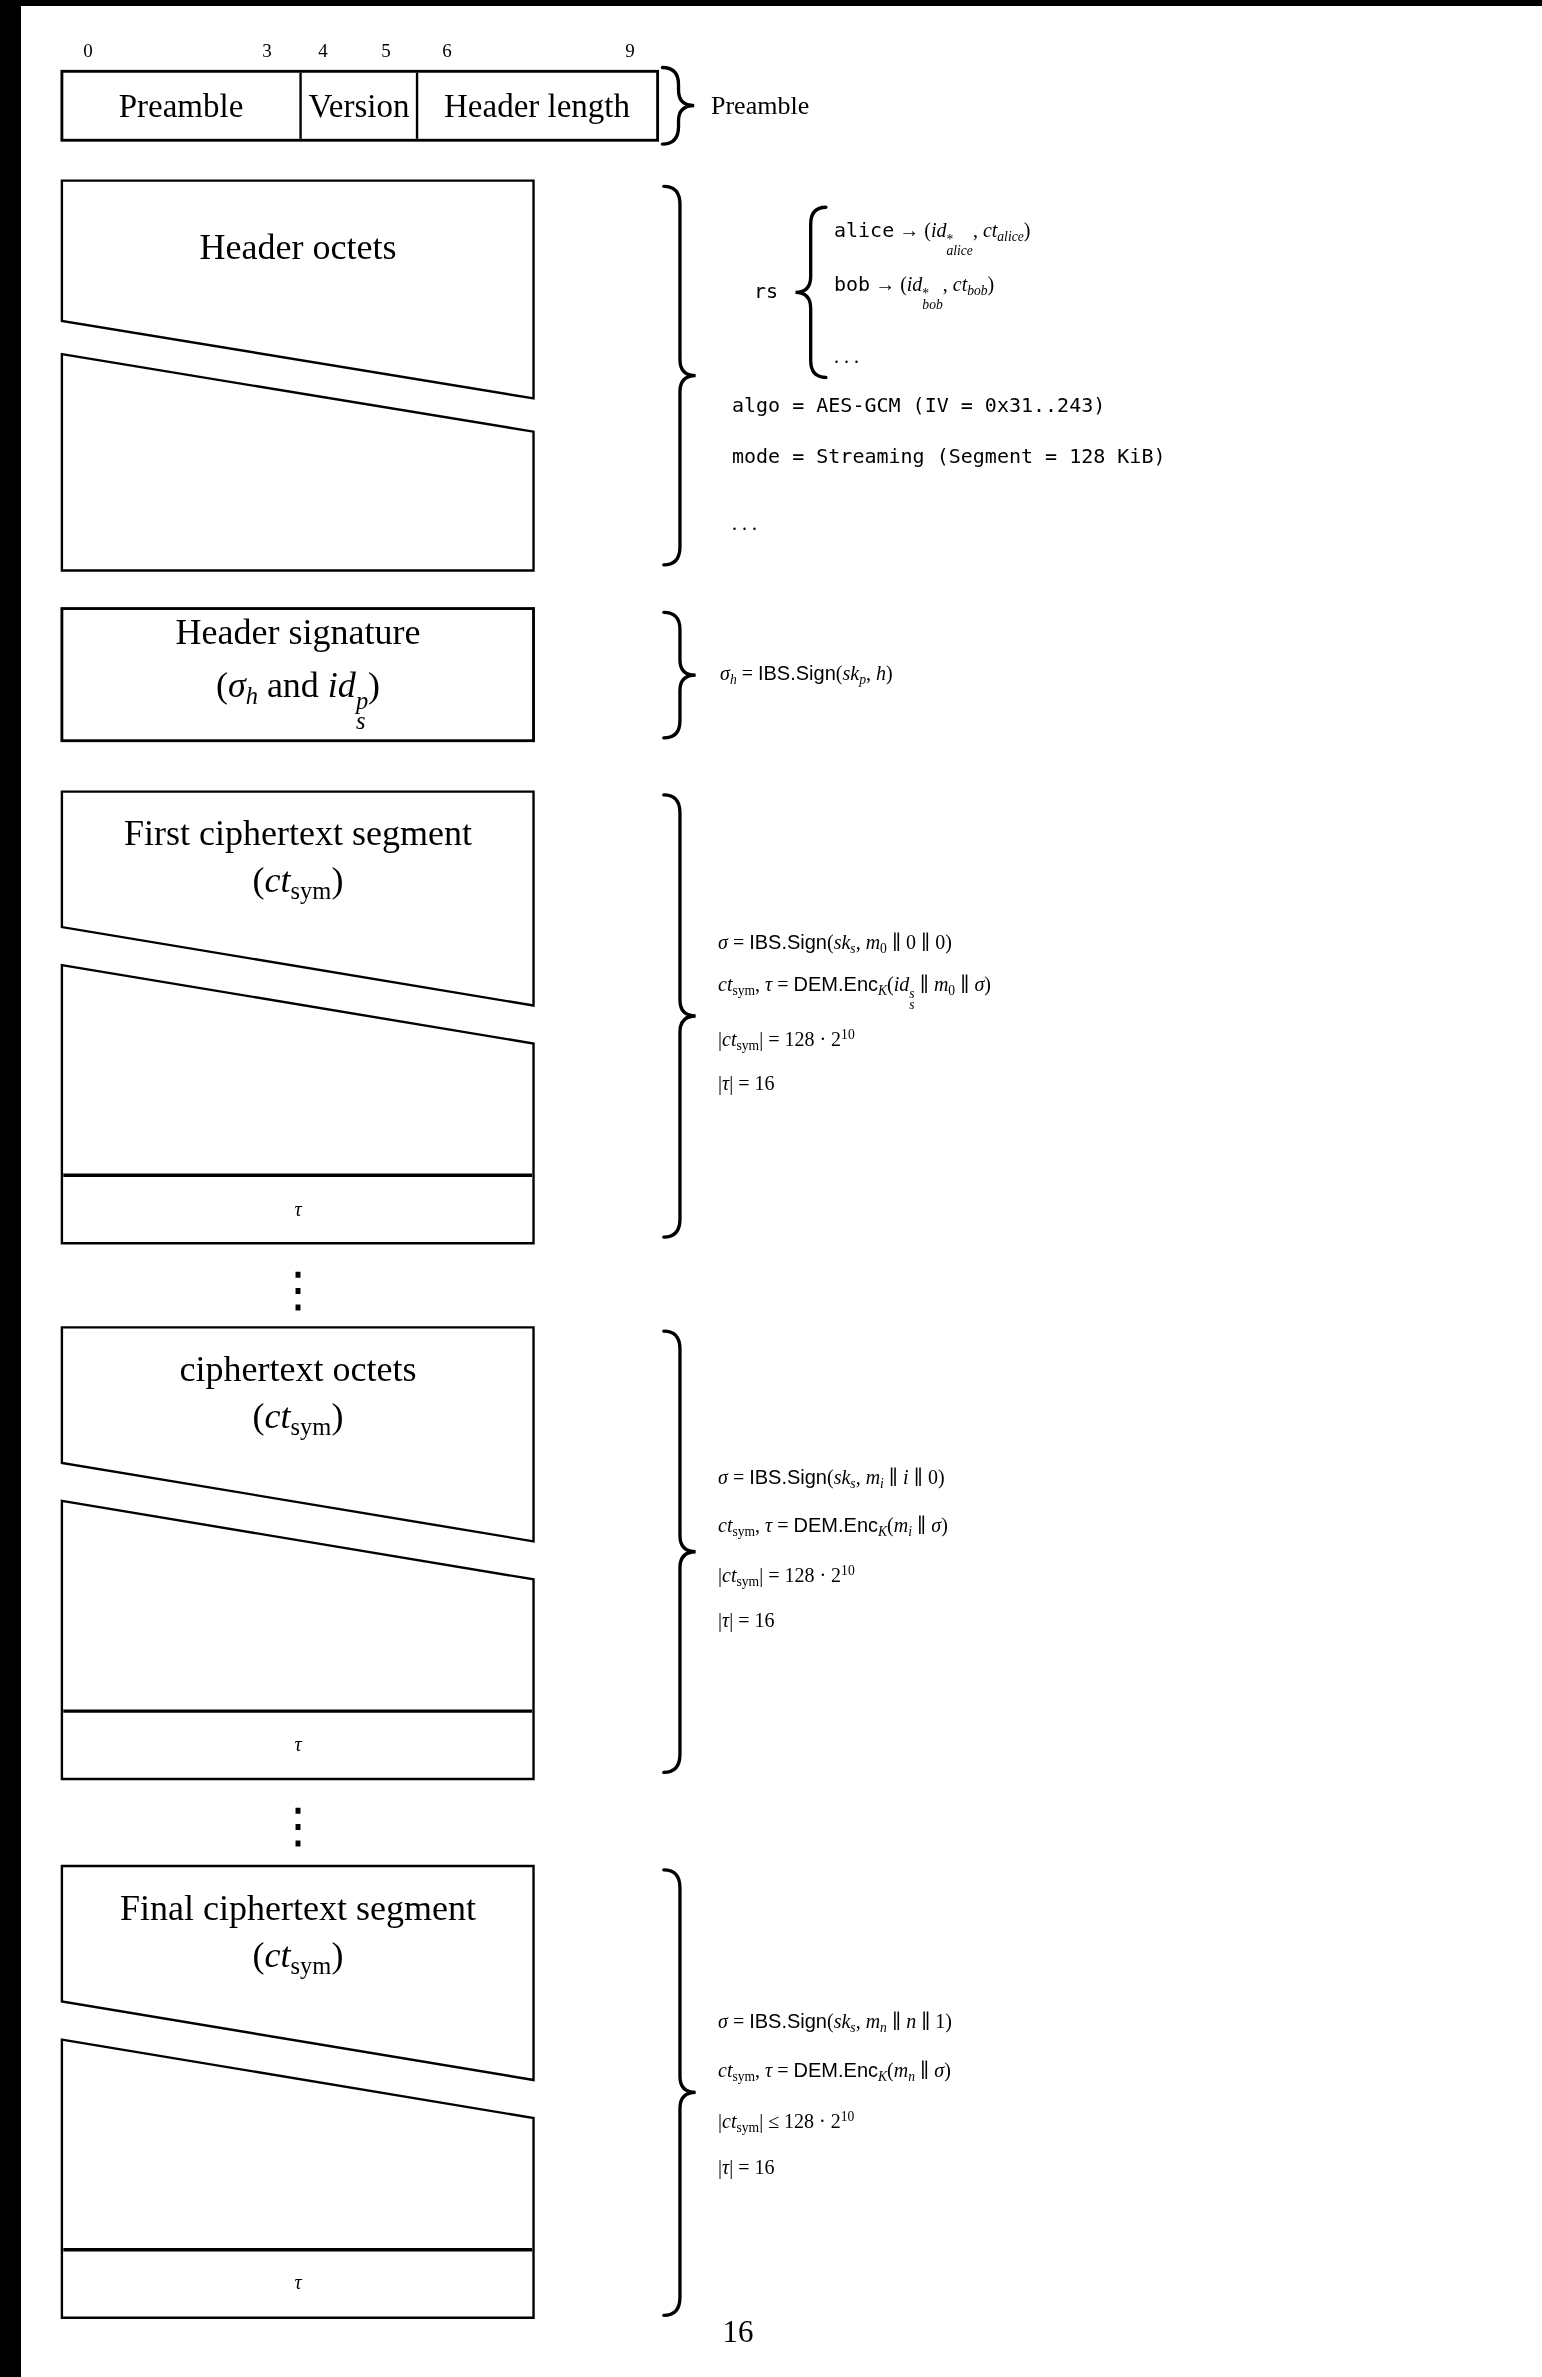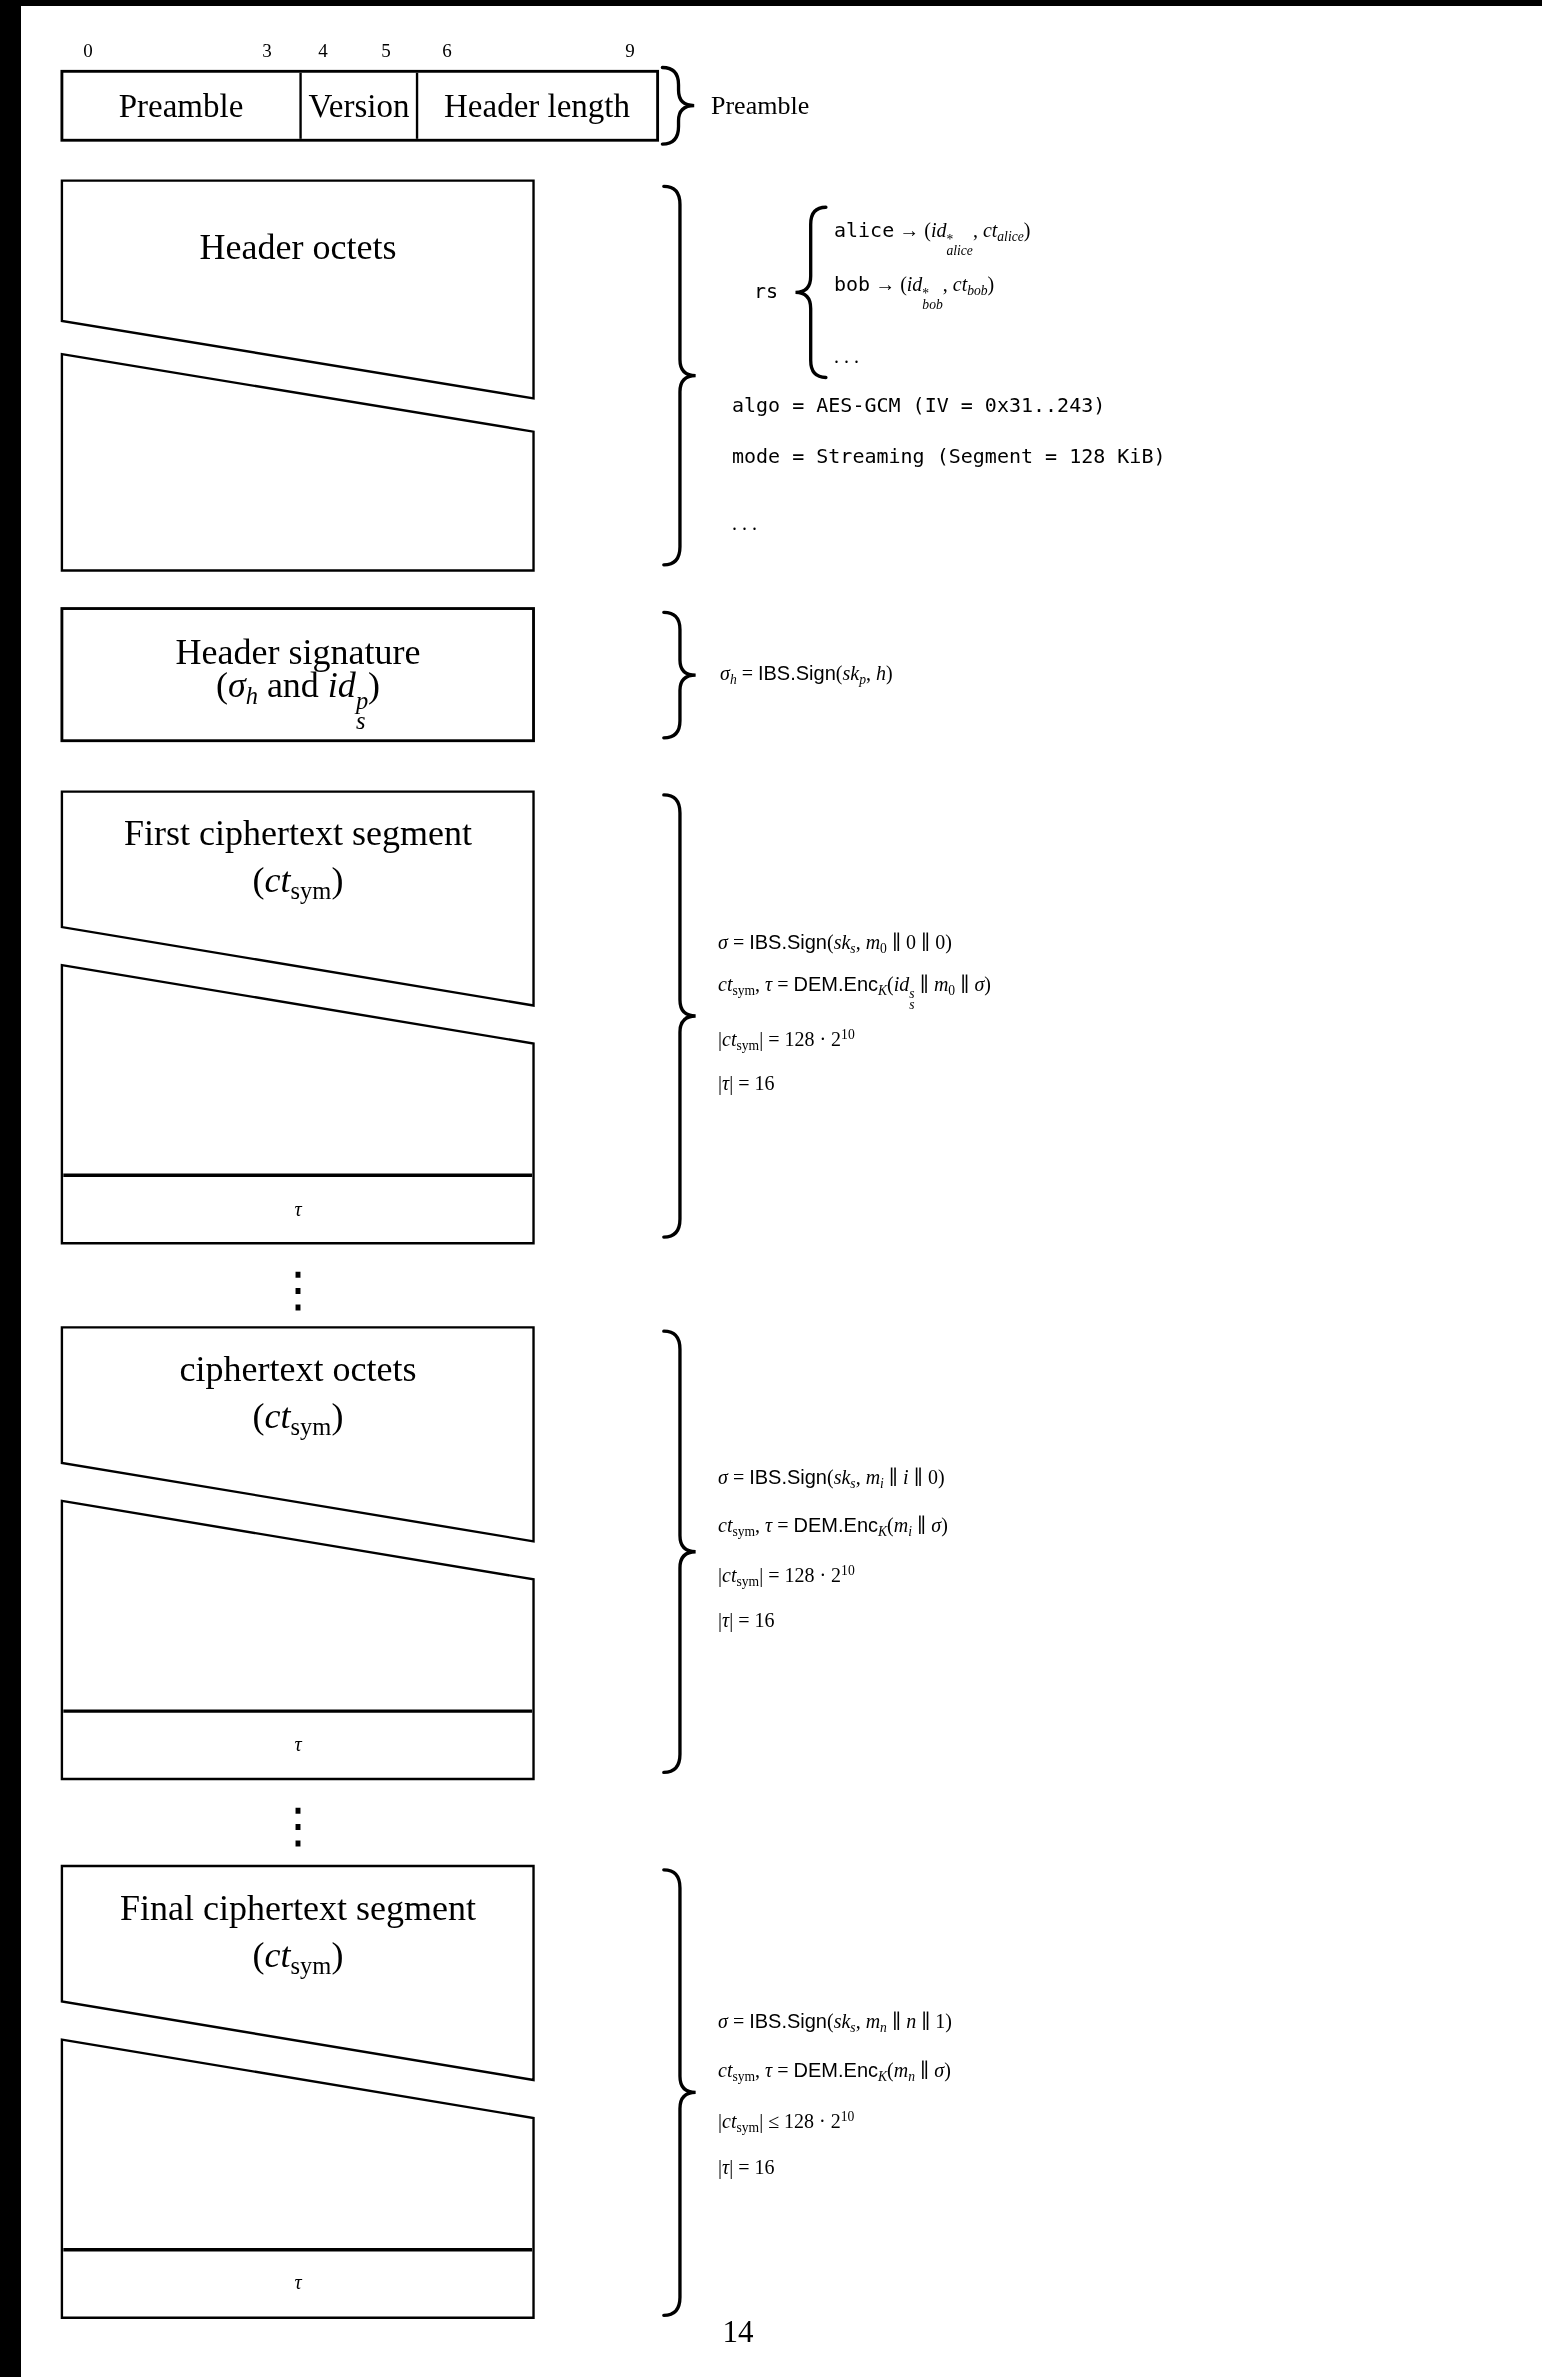--- a/index.html
+++ b/index.html
@@ -76,21 +76,21 @@
 
   <div class="c s76" style="left:298px;top:247px">Header octets</div>
   <div class="l s68 f-mono" style="left:754px;top:291px">rs</div>
   <div class="l s68" style="left:834px;top:238px"><span class="f-mono">alice</span><span class="f-rm"> → (</span><span class="f-it">id</span><span class="ss"><span class="f-rm">*</span><span class="f-it">alice</span></span><span class="f-rm">, </span><span class="f-it">ct</span><span class="f-it p-sub">alice</span><span class="f-rm">)</span></div>
   <div class="l s68" style="left:834px;top:292px"><span class="f-mono">bob</span><span class="f-rm"> → (</span><span class="f-it">id</span><span class="ss"><span class="f-rm">*</span><span class="f-it">bob</span></span><span class="f-rm">, </span><span class="f-it">ct</span><span class="f-it p-sub">bob</span><span class="f-rm">)</span></div>
   <div class="l s68" style="left:834px;top:356px"><span class="f-rm">. . .</span></div>
   <div class="l s68" style="left:732px;top:405px"><span class="f-mono">algo = AES-GCM (IV = 0x31..243)</span></div>
   <div class="l s68" style="left:732px;top:456px"><span class="f-mono">mode = Streaming (Segment = 128 KiB)</span></div>
   <div class="l s68" style="left:732px;top:523px"><span class="f-rm">. . .</span></div>
 
-  <div class="c s76" style="left:298px;top:652px">Header signature</div>
+  <div class="c s76" style="left:298px;top:632px">Header signature</div>
   <div class="c s76" style="left:298px;top:699px"><span class="f-rm">(</span><span class="f-it">σ</span><span class="f-it p-sub">h</span><span class="f-rm"> and </span><span class="f-it">id</span><span class="ss"><span class="f-it">p</span><span class="f-it">s</span></span><span class="f-rm">)</span></div>
   <div class="l s68" style="left:720px;top:675px"><span class="f-it">σ</span><span class="f-it p-sub">h</span><span class="f-rm"> = </span><span class="f-sf">IBS.Sign</span><span class="f-rm">(</span><span class="f-it">sk</span><span class="f-it p-sub">p</span><span class="f-rm">, </span><span class="f-it">h</span><span class="f-rm">)</span></div>
 
   <div class="c s76" style="left:298px;top:833px">First ciphertext segment</div>
   <div class="c s76" style="left:298px;top:883px"><span class="f-rm">(</span><span class="f-it">ct</span><span class="f-rm p-sub">sym</span><span class="f-rm">)</span></div>
   <div class="c s68 it" style="left:298px;top:1209px">τ</div>
   <div class="l s68" style="left:718px;top:944px"><span class="f-it">σ</span><span class="f-rm"> = </span><span class="f-sf">IBS.Sign</span><span class="f-rm">(</span><span class="f-it">sk</span><span class="f-it p-sub">s</span><span class="f-rm">, </span><span class="f-it">m</span><span class="f-rm p-sub">0</span><span class="f-rm"> ∥ 0 ∥ 0)</span></div>
   <div class="l s68" style="left:718px;top:992px"><span class="f-it">ct</span><span class="f-rm p-sub">sym</span><span class="f-rm">, </span><span class="f-it">τ</span><span class="f-rm"> = </span><span class="f-sf">DEM.Enc</span><span class="f-it p-sub">K</span><span class="f-rm">(</span><span class="f-it">id</span><span class="ss"><span class="f-it">s</span><span class="f-it">s</span></span><span class="f-rm"> ∥ </span><span class="f-it">m</span><span class="f-rm p-sub">0</span><span class="f-rm"> ∥ </span><span class="f-it">σ</span><span class="f-rm">)</span></div>
   <div class="l s68" style="left:718px;top:1040px"><span class="f-rm">|</span><span class="f-it">ct</span><span class="f-rm p-sub">sym</span><span class="f-rm">| = 128 · 2</span><span class="f-rm p-sup">10</span></div>
   <div class="l s68" style="left:718px;top:1083px"><span class="f-rm">|</span><span class="f-it">τ</span><span class="f-rm">| = 16</span></div>
@@ -108,16 +108,16 @@
   <div class="c s100" style="left:298px;top:1826px">⋮</div>
 
   <div class="c s76" style="left:298px;top:1908px">Final ciphertext segment</div>
   <div class="c s76" style="left:298px;top:1958px"><span class="f-rm">(</span><span class="f-it">ct</span><span class="f-rm p-sub">sym</span><span class="f-rm">)</span></div>
   <div class="c s68 it" style="left:298px;top:2282px">τ</div>
   <div class="l s68" style="left:718px;top:2023px"><span class="f-it">σ</span><span class="f-rm"> = </span><span class="f-sf">IBS.Sign</span><span class="f-rm">(</span><span class="f-it">sk</span><span class="f-it p-sub">s</span><span class="f-rm">, </span><span class="f-it">m</span><span class="f-it p-sub">n</span><span class="f-rm"> ∥ </span><span class="f-it">n</span><span class="f-rm"> ∥ 1)</span></div>
   <div class="l s68" style="left:718px;top:2072px"><span class="f-it">ct</span><span class="f-rm p-sub">sym</span><span class="f-rm">, </span><span class="f-it">τ</span><span class="f-rm"> = </span><span class="f-sf">DEM.Enc</span><span class="f-it p-sub">K</span><span class="f-rm">(</span><span class="f-it">m</span><span class="f-it p-sub">n</span><span class="f-rm"> ∥ </span><span class="f-it">σ</span><span class="f-rm">)</span></div>
   <div class="l s68" style="left:718px;top:2122px"><span class="f-rm">|</span><span class="f-it">ct</span><span class="f-rm p-sub">sym</span><span class="f-rm">| ≤ 128 · 2</span><span class="f-rm p-sup">10</span></div>
   <div class="l s68" style="left:718px;top:2167px"><span class="f-rm">|</span><span class="f-it">τ</span><span class="f-rm">| = 16</span></div>
 
-  <div class="c s66" style="left:738px;top:2331px">14</div>
+  <div class="c s66" style="left:738px;top:2331px">16</div>
 
 </div>
 
 
 </body></html>

